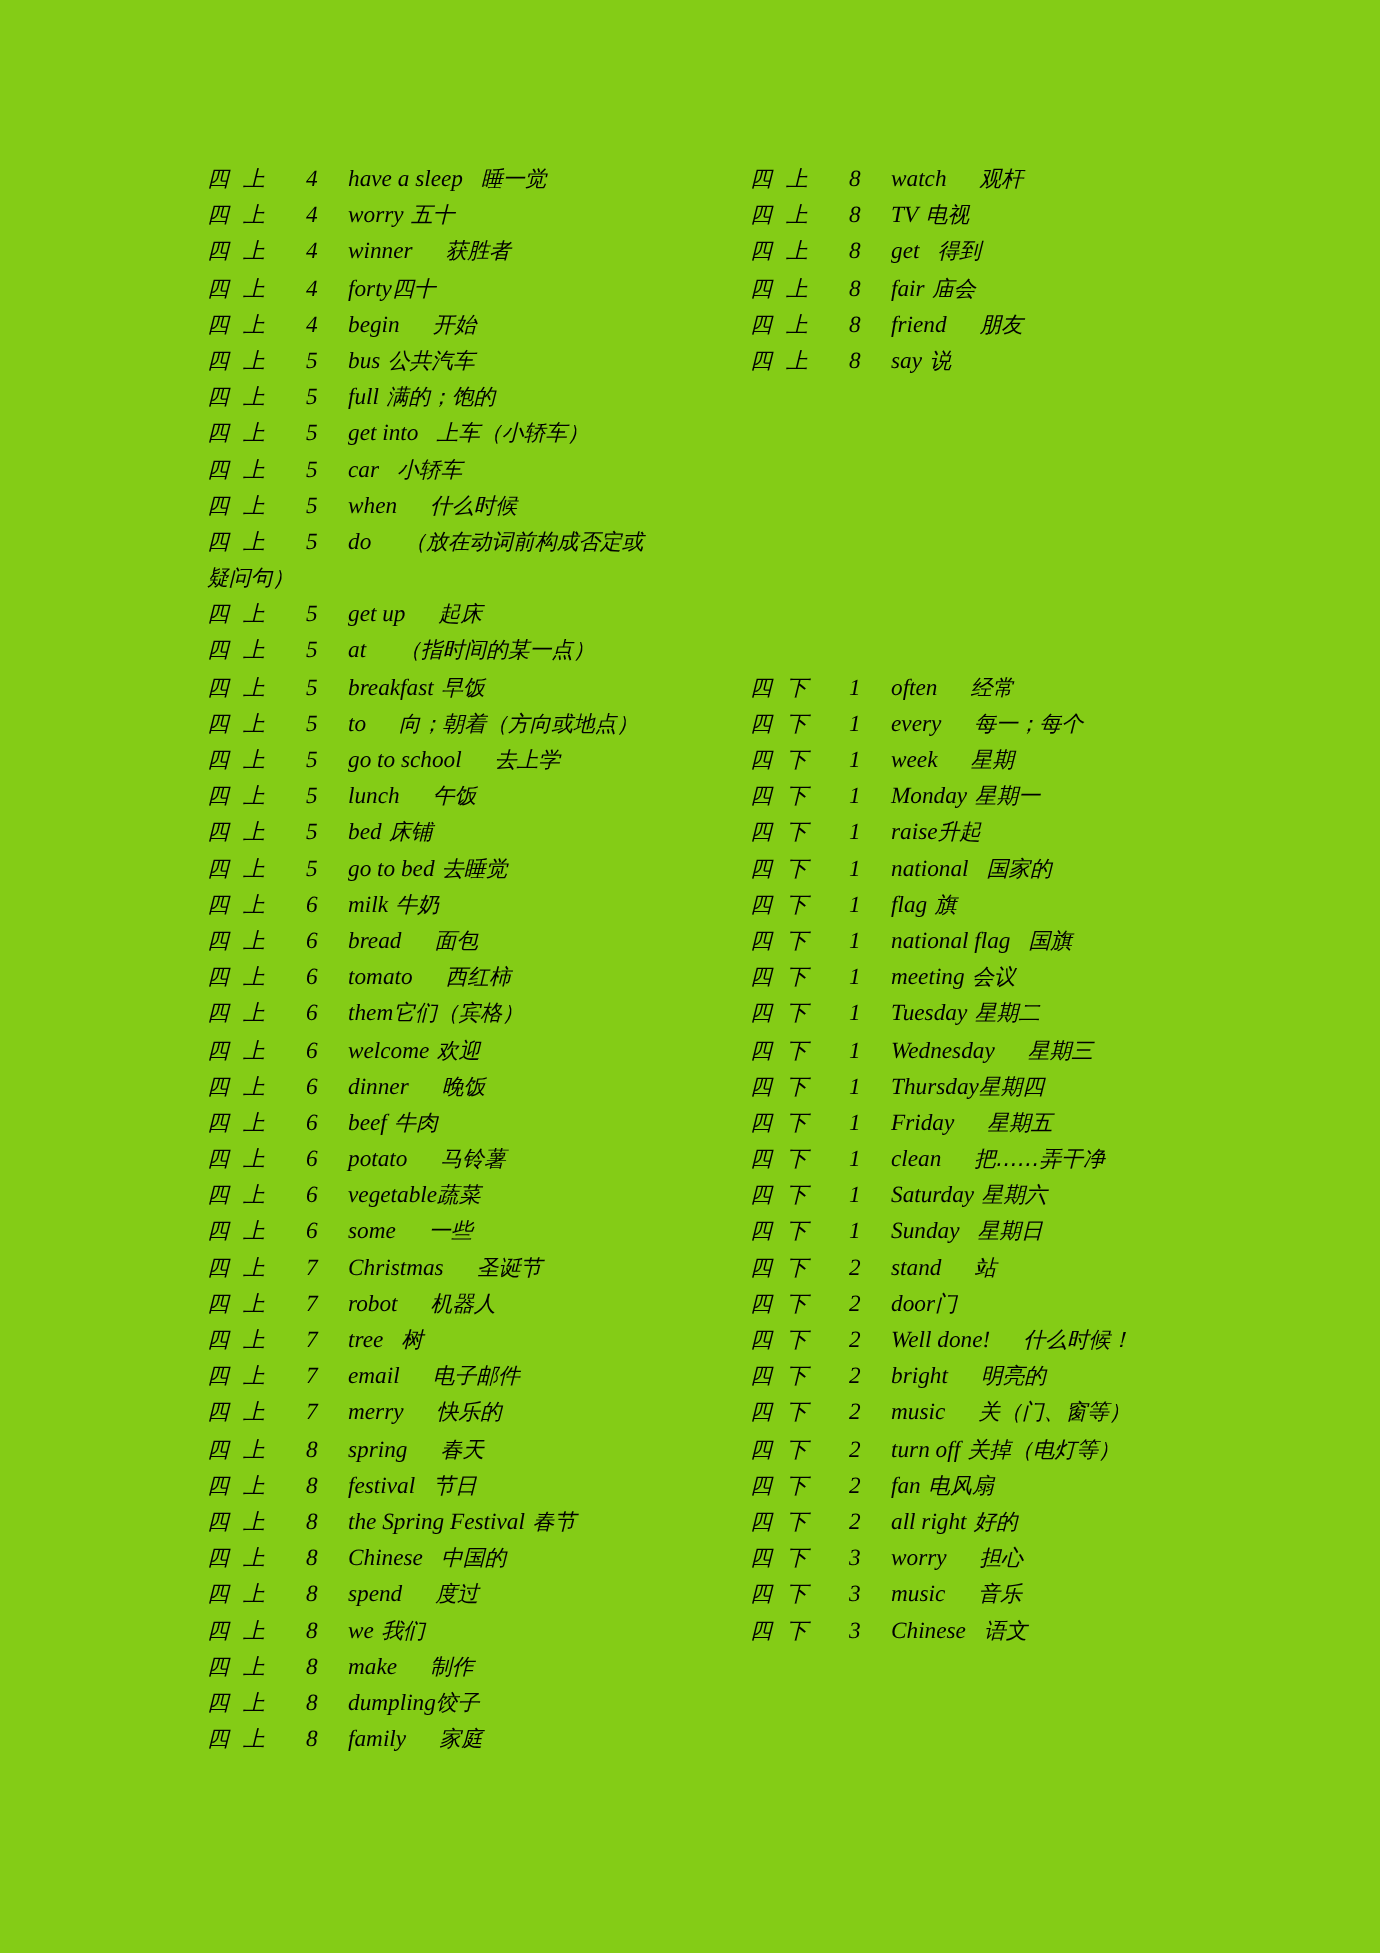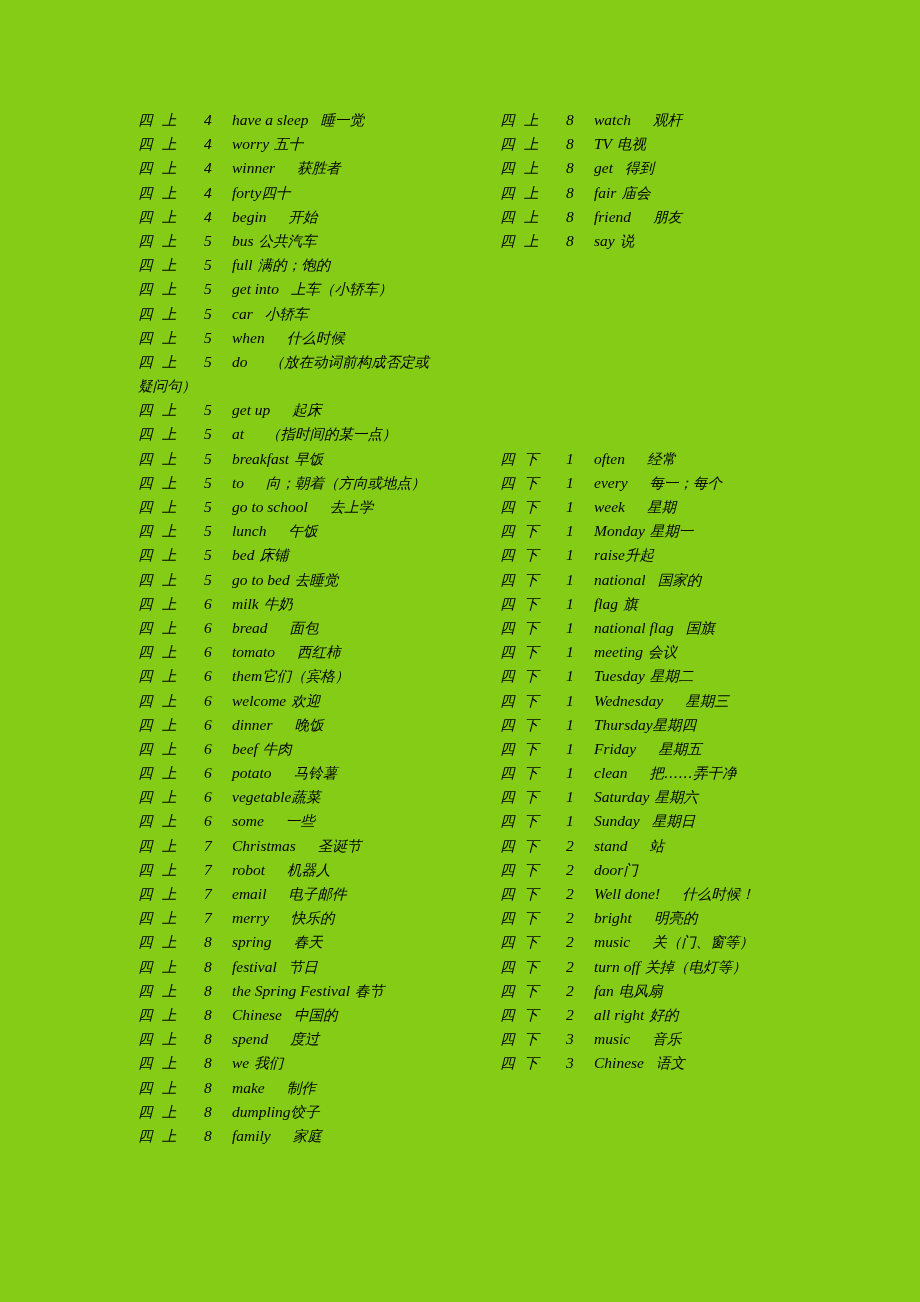--- a/index.html
+++ b/index.html
@@ -110,20 +110,21 @@
       <div class="vocab-row"><span class="grade zh">四</span><span class="term zh">上</span><span class="unit en">6</span><span class="entry en">tomato</span><span class="entry zh gap-3">西红柿</span></div>
       <div class="vocab-row"><span class="grade zh">四</span><span class="term zh">上</span><span class="unit en">6</span><span class="entry en">them</span><span class="entry zh gap-0">它们（宾格）</span></div>
       <div class="vocab-row"><span class="grade zh">四</span><span class="term zh">上</span><span class="unit en">6</span><span class="entry en">welcome</span><span class="entry zh gap-1">欢迎</span></div>
       <div class="vocab-row"><span class="grade zh">四</span><span class="term zh">上</span><span class="unit en">6</span><span class="entry en">dinner</span><span class="entry zh gap-3">晚饭</span></div>
       <div class="vocab-row"><span class="grade zh">四</span><span class="term zh">上</span><span class="unit en">6</span><span class="entry en">beef</span><span class="entry zh gap-1">牛肉</span></div>
       <div class="vocab-row"><span class="grade zh">四</span><span class="term zh">上</span><span class="unit en">6</span><span class="entry en">potato</span><span class="entry zh gap-3">马铃薯</span></div>
       <div class="vocab-row"><span class="grade zh">四</span><span class="term zh">上</span><span class="unit en">6</span><span class="entry en">vegetable</span><span class="entry zh gap-0">蔬菜</span></div>
       <div class="vocab-row"><span class="grade zh">四</span><span class="term zh">上</span><span class="unit en">6</span><span class="entry en">some</span><span class="entry zh gap-3">一些</span></div>
       <div class="vocab-row"><span class="grade zh">四</span><span class="term zh">上</span><span class="unit en">7</span><span class="entry en">Christmas</span><span class="entry zh gap-3">圣诞节</span></div>
       <div class="vocab-row"><span class="grade zh">四</span><span class="term zh">上</span><span class="unit en">7</span><span class="entry en">robot</span><span class="entry zh gap-3">机器人</span></div>
+      <div class="vocab-row"><span class="grade zh">四</span><span class="term zh">上</span><span class="unit en">7</span><span class="entry en">tree</span><span class="entry zh gap-2">树</span></div>
       <div class="vocab-row"><span class="grade zh">四</span><span class="term zh">上</span><span class="unit en">7</span><span class="entry en">email</span><span class="entry zh gap-3">电子邮件</span></div>
       <div class="vocab-row"><span class="grade zh">四</span><span class="term zh">上</span><span class="unit en">7</span><span class="entry en">merry</span><span class="entry zh gap-3">快乐的</span></div>
       <div class="vocab-row"><span class="grade zh">四</span><span class="term zh">上</span><span class="unit en">8</span><span class="entry en">spring</span><span class="entry zh gap-3">春天</span></div>
       <div class="vocab-row"><span class="grade zh">四</span><span class="term zh">上</span><span class="unit en">8</span><span class="entry en">festival</span><span class="entry zh gap-2">节日</span></div>
       <div class="vocab-row"><span class="grade zh">四</span><span class="term zh">上</span><span class="unit en">8</span><span class="entry en">the Spring Festival</span><span class="entry zh gap-1">春节</span></div>
       <div class="vocab-row"><span class="grade zh">四</span><span class="term zh">上</span><span class="unit en">8</span><span class="entry en">Chinese</span><span class="entry zh gap-2">中国的</span></div>
       <div class="vocab-row"><span class="grade zh">四</span><span class="term zh">上</span><span class="unit en">8</span><span class="entry en">spend</span><span class="entry zh gap-3">度过</span></div>
       <div class="vocab-row"><span class="grade zh">四</span><span class="term zh">上</span><span class="unit en">8</span><span class="entry en">we</span><span class="entry zh gap-1">我们</span></div>
       <div class="vocab-row"><span class="grade zh">四</span><span class="term zh">上</span><span class="unit en">8</span><span class="entry en">make</span><span class="entry zh gap-3">制作</span></div>
       <div class="vocab-row"><span class="grade zh">四</span><span class="term zh">上</span><span class="unit en">8</span><span class="entry en">dumpling</span><span class="entry zh gap-0">饺子</span></div>
@@ -161,16 +162,17 @@
       <div class="vocab-row"><span class="grade zh">四</span><span class="term zh">下</span><span class="unit en">1</span><span class="entry en">Saturday</span><span class="entry zh gap-1">星期六</span></div>
       <div class="vocab-row"><span class="grade zh">四</span><span class="term zh">下</span><span class="unit en">1</span><span class="entry en">Sunday</span><span class="entry zh gap-2">星期日</span></div>
       <div class="vocab-row"><span class="grade zh">四</span><span class="term zh">下</span><span class="unit en">2</span><span class="entry en">stand</span><span class="entry zh gap-3">站</span></div>
       <div class="vocab-row"><span class="grade zh">四</span><span class="term zh">下</span><span class="unit en">2</span><span class="entry en">door</span><span class="entry zh gap-0">门</span></div>
       <div class="vocab-row"><span class="grade zh">四</span><span class="term zh">下</span><span class="unit en">2</span><span class="entry en">Well done!</span><span class="entry zh gap-3">什么时候！</span></div>
       <div class="vocab-row"><span class="grade zh">四</span><span class="term zh">下</span><span class="unit en">2</span><span class="entry en">bright</span><span class="entry zh gap-3">明亮的</span></div>
       <div class="vocab-row"><span class="grade zh">四</span><span class="term zh">下</span><span class="unit en">2</span><span class="entry en">music</span><span class="entry zh gap-3">关（门、窗等）</span></div>
       <div class="vocab-row"><span class="grade zh">四</span><span class="term zh">下</span><span class="unit en">2</span><span class="entry en">turn off</span><span class="entry zh gap-1">关掉（电灯等）</span></div>
       <div class="vocab-row"><span class="grade zh">四</span><span class="term zh">下</span><span class="unit en">2</span><span class="entry en">fan</span><span class="entry zh gap-1">电风扇</span></div>
       <div class="vocab-row"><span class="grade zh">四</span><span class="term zh">下</span><span class="unit en">2</span><span class="entry en">all right</span><span class="entry zh gap-1">好的</span></div>
+      <div class="vocab-row"><span class="grade zh">四</span><span class="term zh">下</span><span class="unit en">3</span><span class="entry en">worry</span><span class="entry zh gap-3">担心</span></div>
       <div class="vocab-row"><span class="grade zh">四</span><span class="term zh">下</span><span class="unit en">3</span><span class="entry en">music</span><span class="entry zh gap-3">音乐</span></div>
       <div class="vocab-row"><span class="grade zh">四</span><span class="term zh">下</span><span class="unit en">3</span><span class="entry en">Chinese</span><span class="entry zh gap-2">语文</span></div>
     </div>
 </div>
 
 </body></html>

